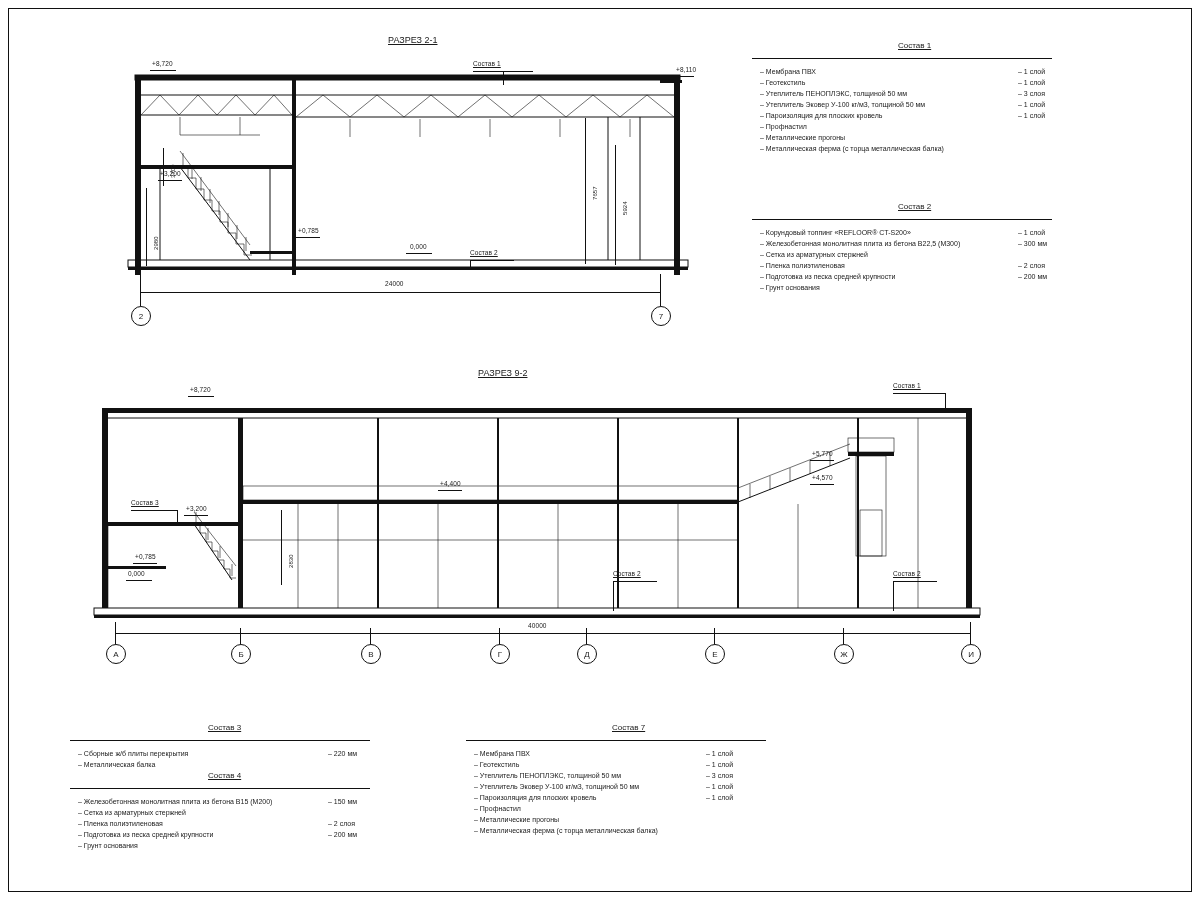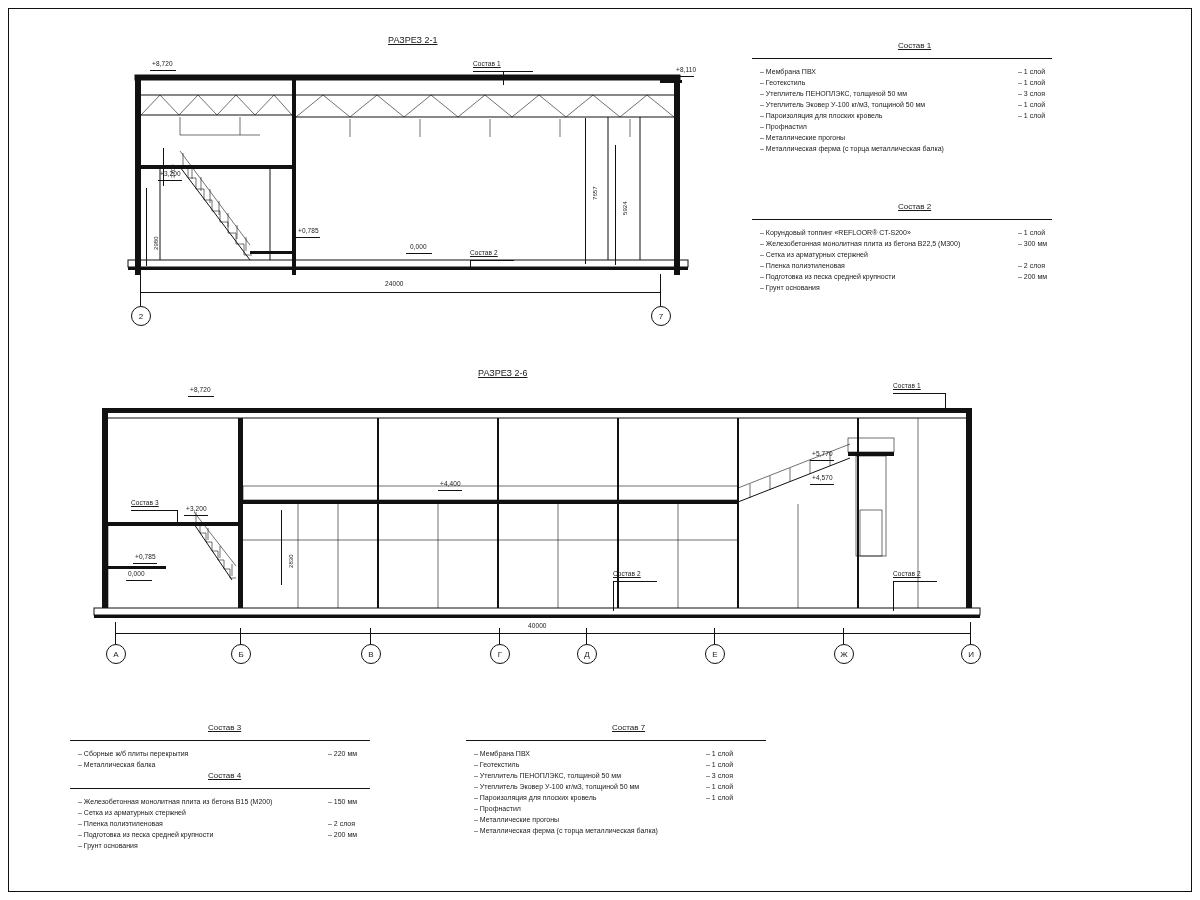--- a/index.html
+++ b/index.html
@@ -169,21 +169,21 @@
   <div class="ln h1" style="left:752px;top:219px;width:300px;"></div>
   <div class="spec" style="left:760px;top:227px;width:310px;">
     <div class="row"><span>– Корундовый топпинг «REFLOOR® CT-S200»</span><span class="val" style="left:258px;">– 1 слой</span></div>
     <div class="row"><span>– Железобетонная  монолитная плита из бетона В22,5 (М300)</span><span class="val" style="left:258px;">– 300 мм</span></div>
     <div class="row"><span>– Сетка из арматурных стержней</span></div>
     <div class="row"><span>– Пленка полиэтиленовая</span><span class="val" style="left:258px;">– 2 слоя</span></div>
     <div class="row"><span>– Подготовка из песка средней крупности</span><span class="val" style="left:258px;">– 200 мм</span></div>
     <div class="row"><span>– Грунт основания</span></div>
   </div>
 
-  <div class="title" style="left:478px;top:368px;">РАЗРЕЗ 2-6</div>
+  <div class="title" style="left:478px;top:368px;">РАЗРЕЗ 9-2</div>
 
   <div class="t sm" style="left:893px;top:382px;text-decoration:underline;">Состав 1</div>
   <div class="ln h1" style="left:893px;top:393px;width:52px;"></div>
   <div class="ln v1" style="left:945px;top:393px;height:16px;"></div>
 
   <svg width="920" height="230" style="left:90px;top:400px;">
 
     <rect x="12" y="8" width="870" height="5" class="f"></rect>
     <line x1="12" y1="18" x2="882" y2="18" class="s"></line>
 

